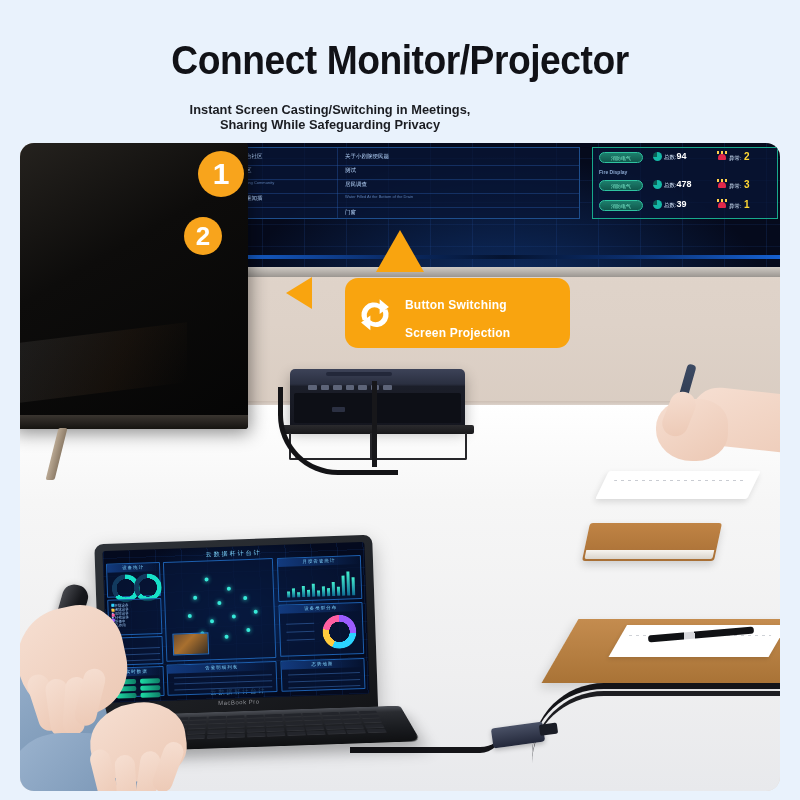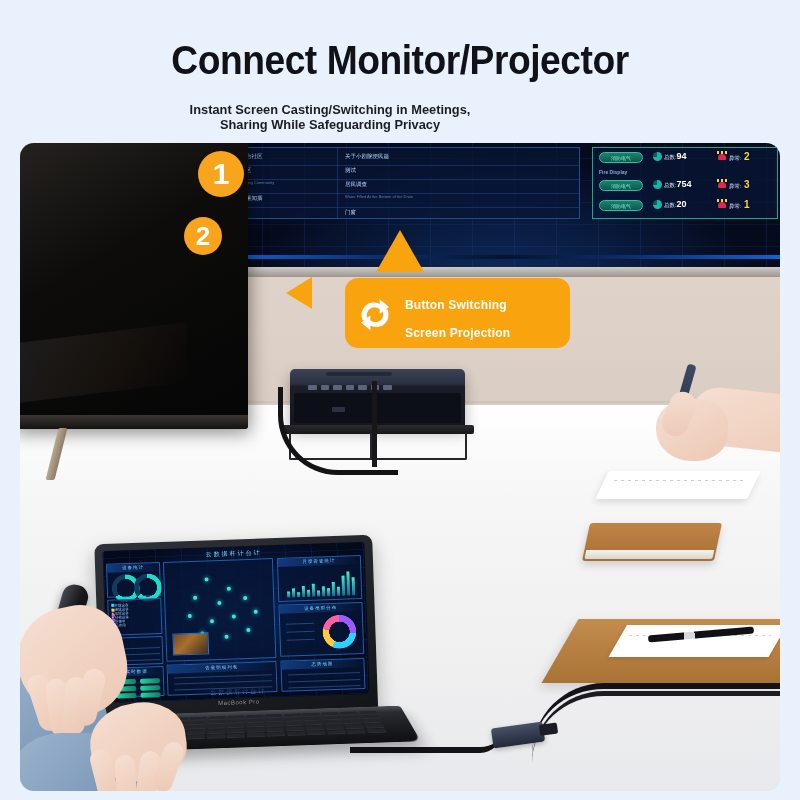--- a/index.html
+++ b/index.html
@@ -477,37 +477,37 @@
       <div class="stat" style="left:136px; top:3px;">
         <span class="lbl">异常</span><span class="lbl">:</span>
         <span class="num-y">2</span>
       </div>
 
       <div class="fire-label" style="left:6px; top:21px;">Fire Display</div>
 
       <div class="pill" style="left:6px;  top:32px;">消防电气</div>
       <div class="pie-ico" style="left:60px; top:32px;"></div>
       <div class="stat" style="left:71px; top:31px;">
-        <span class="lbl">总数</span><span class="lbl">:</span><span>754</span>
+        <span class="lbl">总数</span><span class="lbl">:</span><span>478</span>
       </div>
       <div class="alarm-ico" style="left:124px; top:31px;">
         <div class="ray" style="left:0;"></div>
           <div class="ray" style="left:4px;"></div>
           <div class="ray" style="left:8px;"></div>
         <div class="bell"></div>
       </div>
       <div class="stat" style="left:136px; top:31px;">
         <span class="lbl">异常</span><span class="lbl">:</span>
         <span class="num-y">3</span>
       </div>
 
       <div class="pill" style="left:6px;  top:52px;">消防电气</div>
       <div class="pie-ico" style="left:60px; top:52px;"></div>
       <div class="stat" style="left:71px; top:51px;">
-        <span class="lbl">总数</span><span class="lbl">:</span><span>20</span>
+        <span class="lbl">总数</span><span class="lbl">:</span><span>39</span>
       </div>
       <div class="alarm-ico" style="left:124px; top:51px;">
         <div class="ray" style="left:0;"></div>
           <div class="ray" style="left:4px;"></div>
           <div class="ray" style="left:8px;"></div>
         <div class="bell"></div>
       </div>
       <div class="stat" style="left:136px; top:51px;">
         <span class="lbl">异常</span><span class="lbl">:</span>
         <span class="num-y">1</span>

